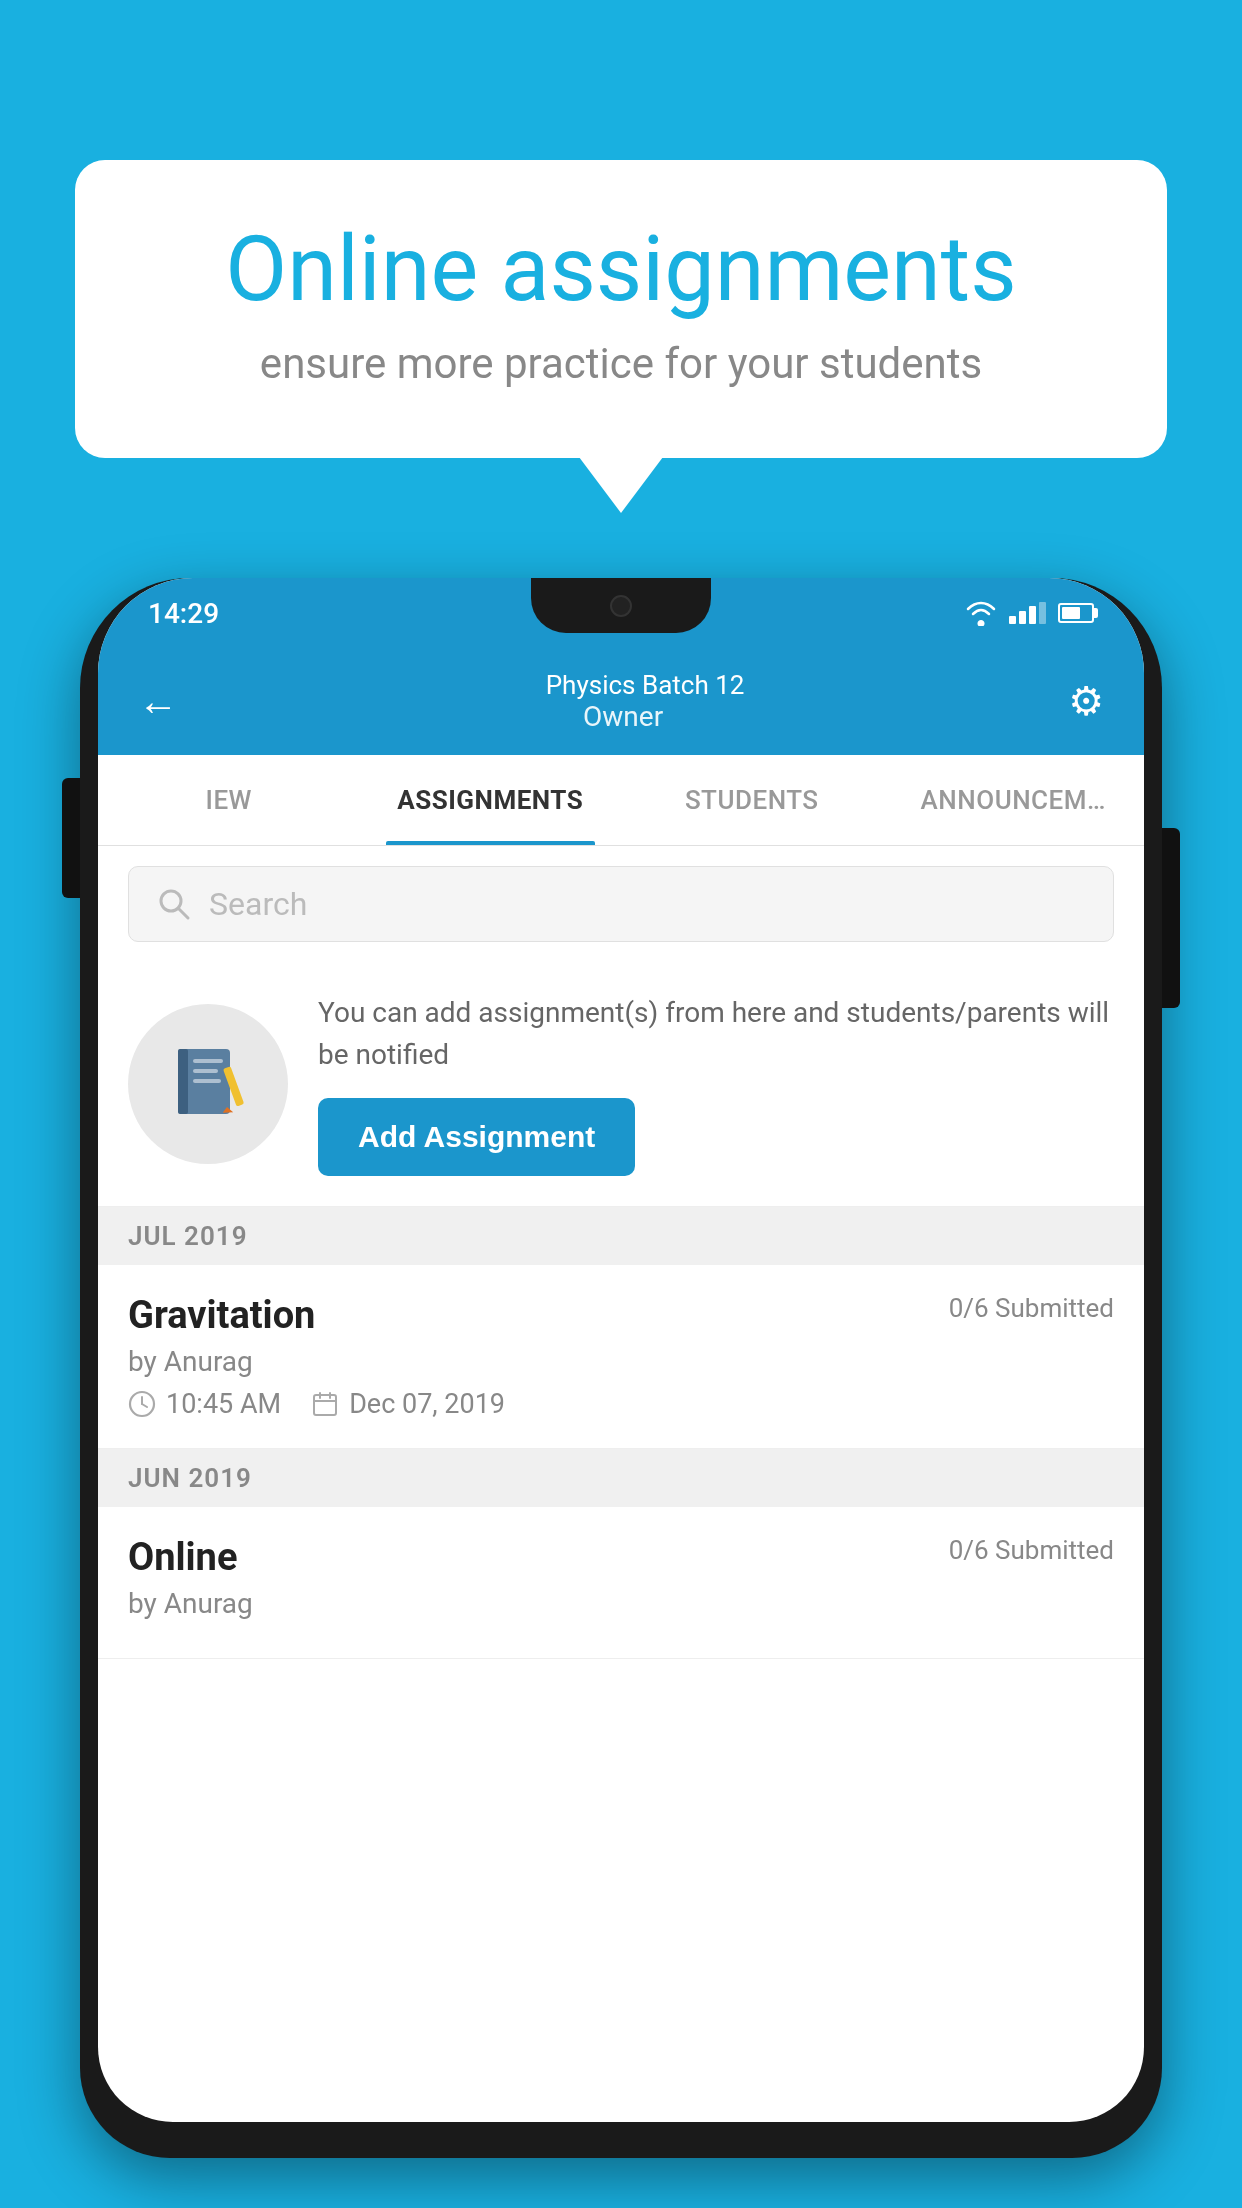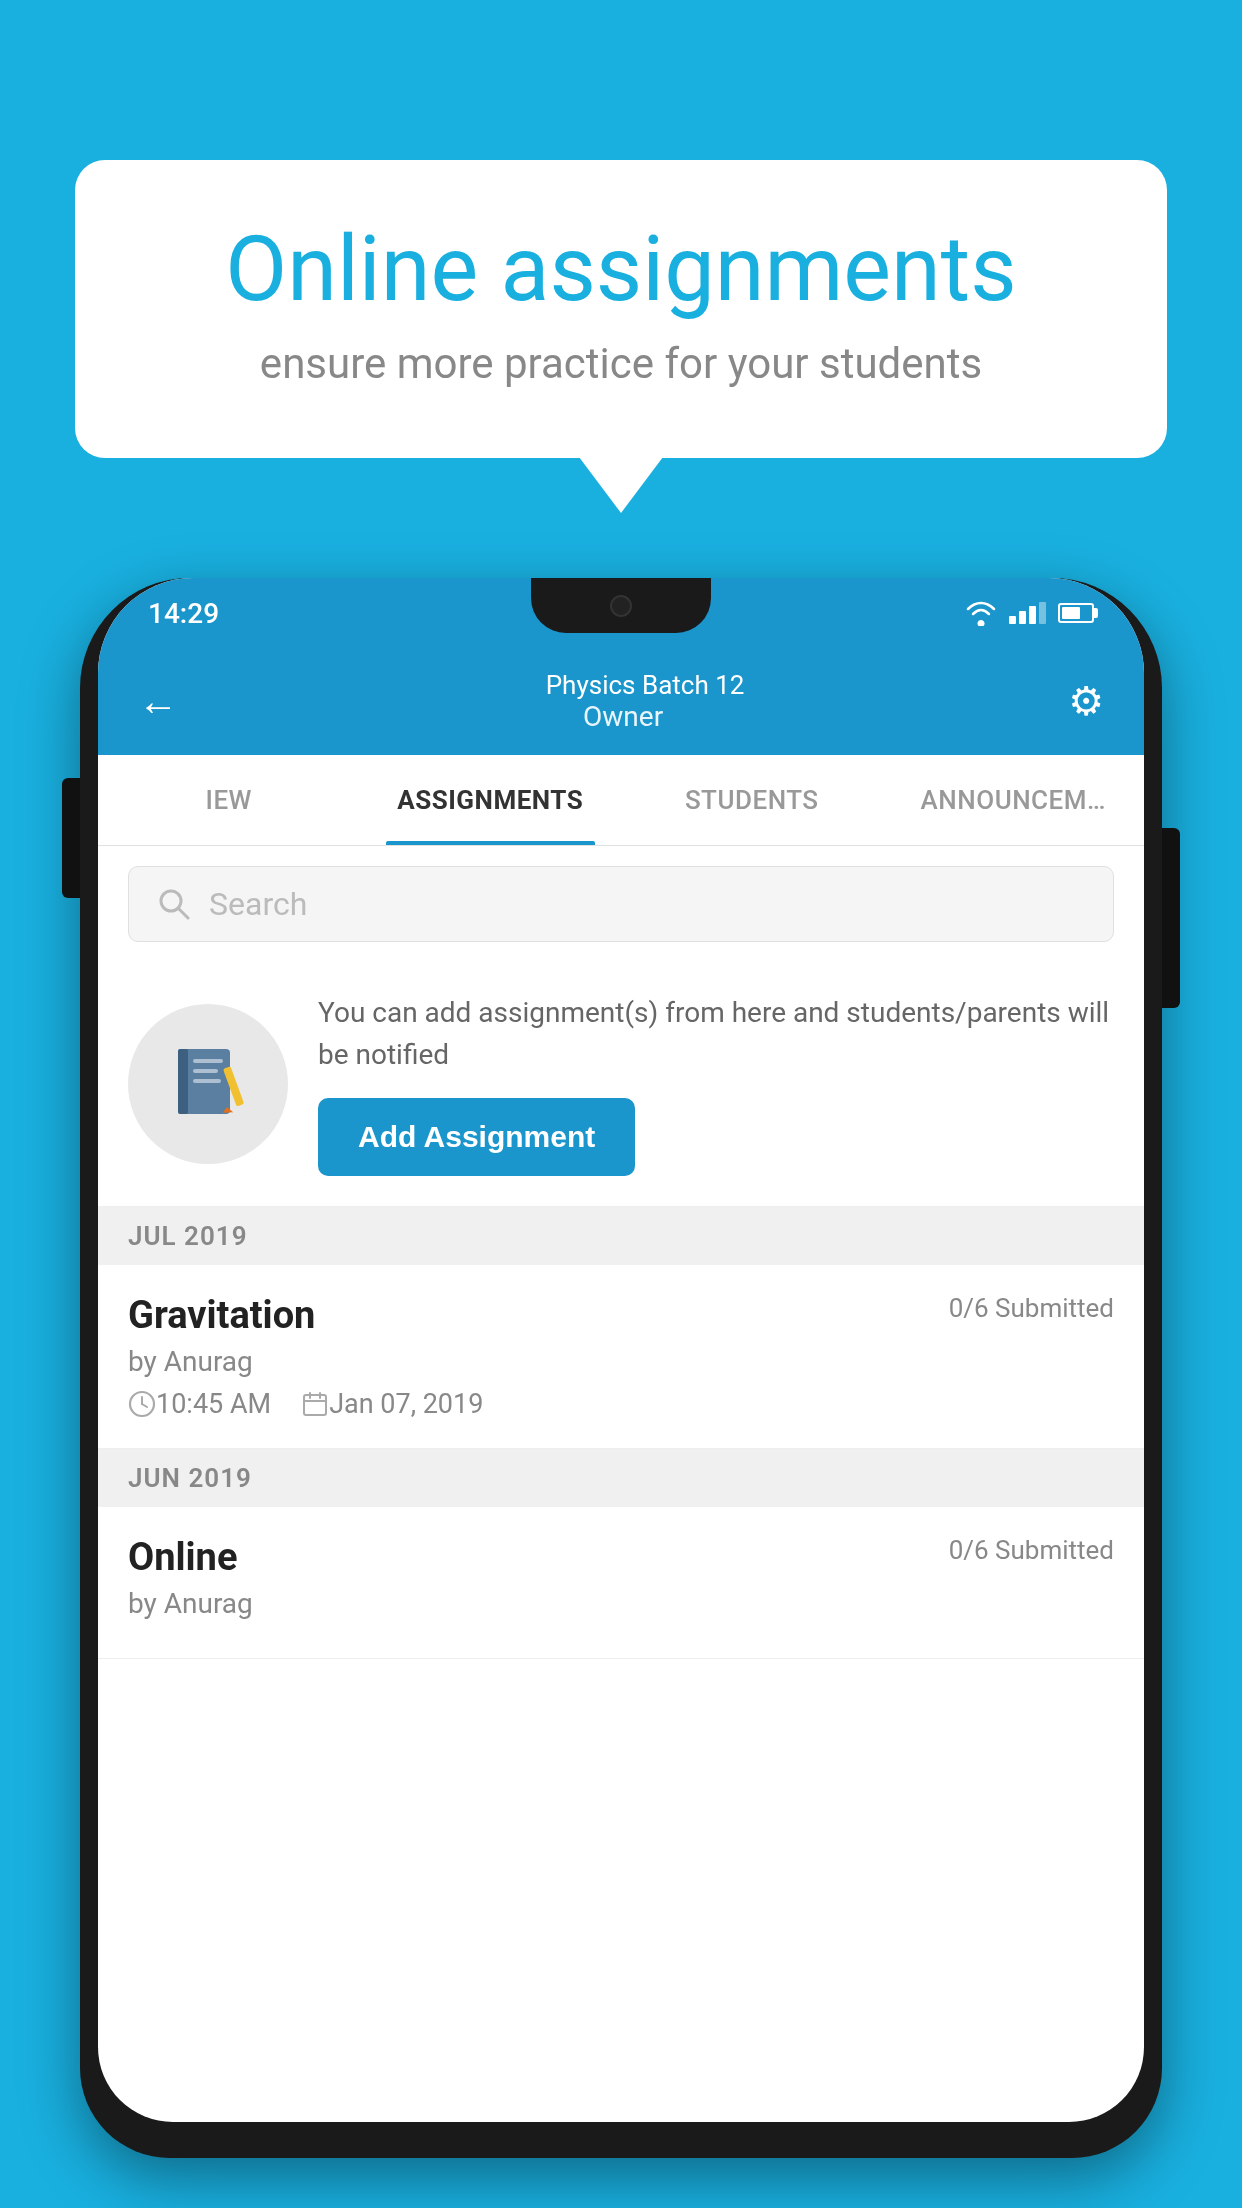--- a/index.html
+++ b/index.html
@@ -378,20 +378,21 @@
 
     .assignment-details {
       display: flex;
       gap: 30px;
       align-items: center;
     }
 
     .detail-item {
       display: flex;
       align-items: center;
+      gap: 10px;
       font-size: 27px;
       color: #888;
     }
   </style>
 </head>
 <body>
 
 <div class="speech-bubble-container">
   <div class="speech-bubble">
     <div class="bubble-title">Online assignments</div>
@@ -500,21 +501,21 @@
             </svg>
             <span>10:45 AM</span>
           </div>
           <div class="detail-item">
             <svg width="28" height="28" viewBox="0 0 28 28" fill="none">
               <rect x="3" y="5" width="22" height="20" rx="2" stroke="#aaa" stroke-width="2"></rect>
               <line x1="3" y1="11" x2="25" y2="11" stroke="#aaa" stroke-width="2"></line>
               <line x1="9" y1="3" x2="9" y2="8" stroke="#aaa" stroke-width="2" stroke-linecap="round"></line>
               <line x1="19" y1="3" x2="19" y2="8" stroke="#aaa" stroke-width="2" stroke-linecap="round"></line>
             </svg>
-            <span>Jan 07, 2019</span>
+            <span>Dec 07, 2019</span>
           </div>
         </div>
       </div>
 
       <div class="section-header">JUN 2019</div>
 
       <div class="assignment-item">
         <div class="assignment-top-row">
           <span class="assignment-name">Online</span>
           <span class="assignment-submitted">0/6 Submitted</span>

